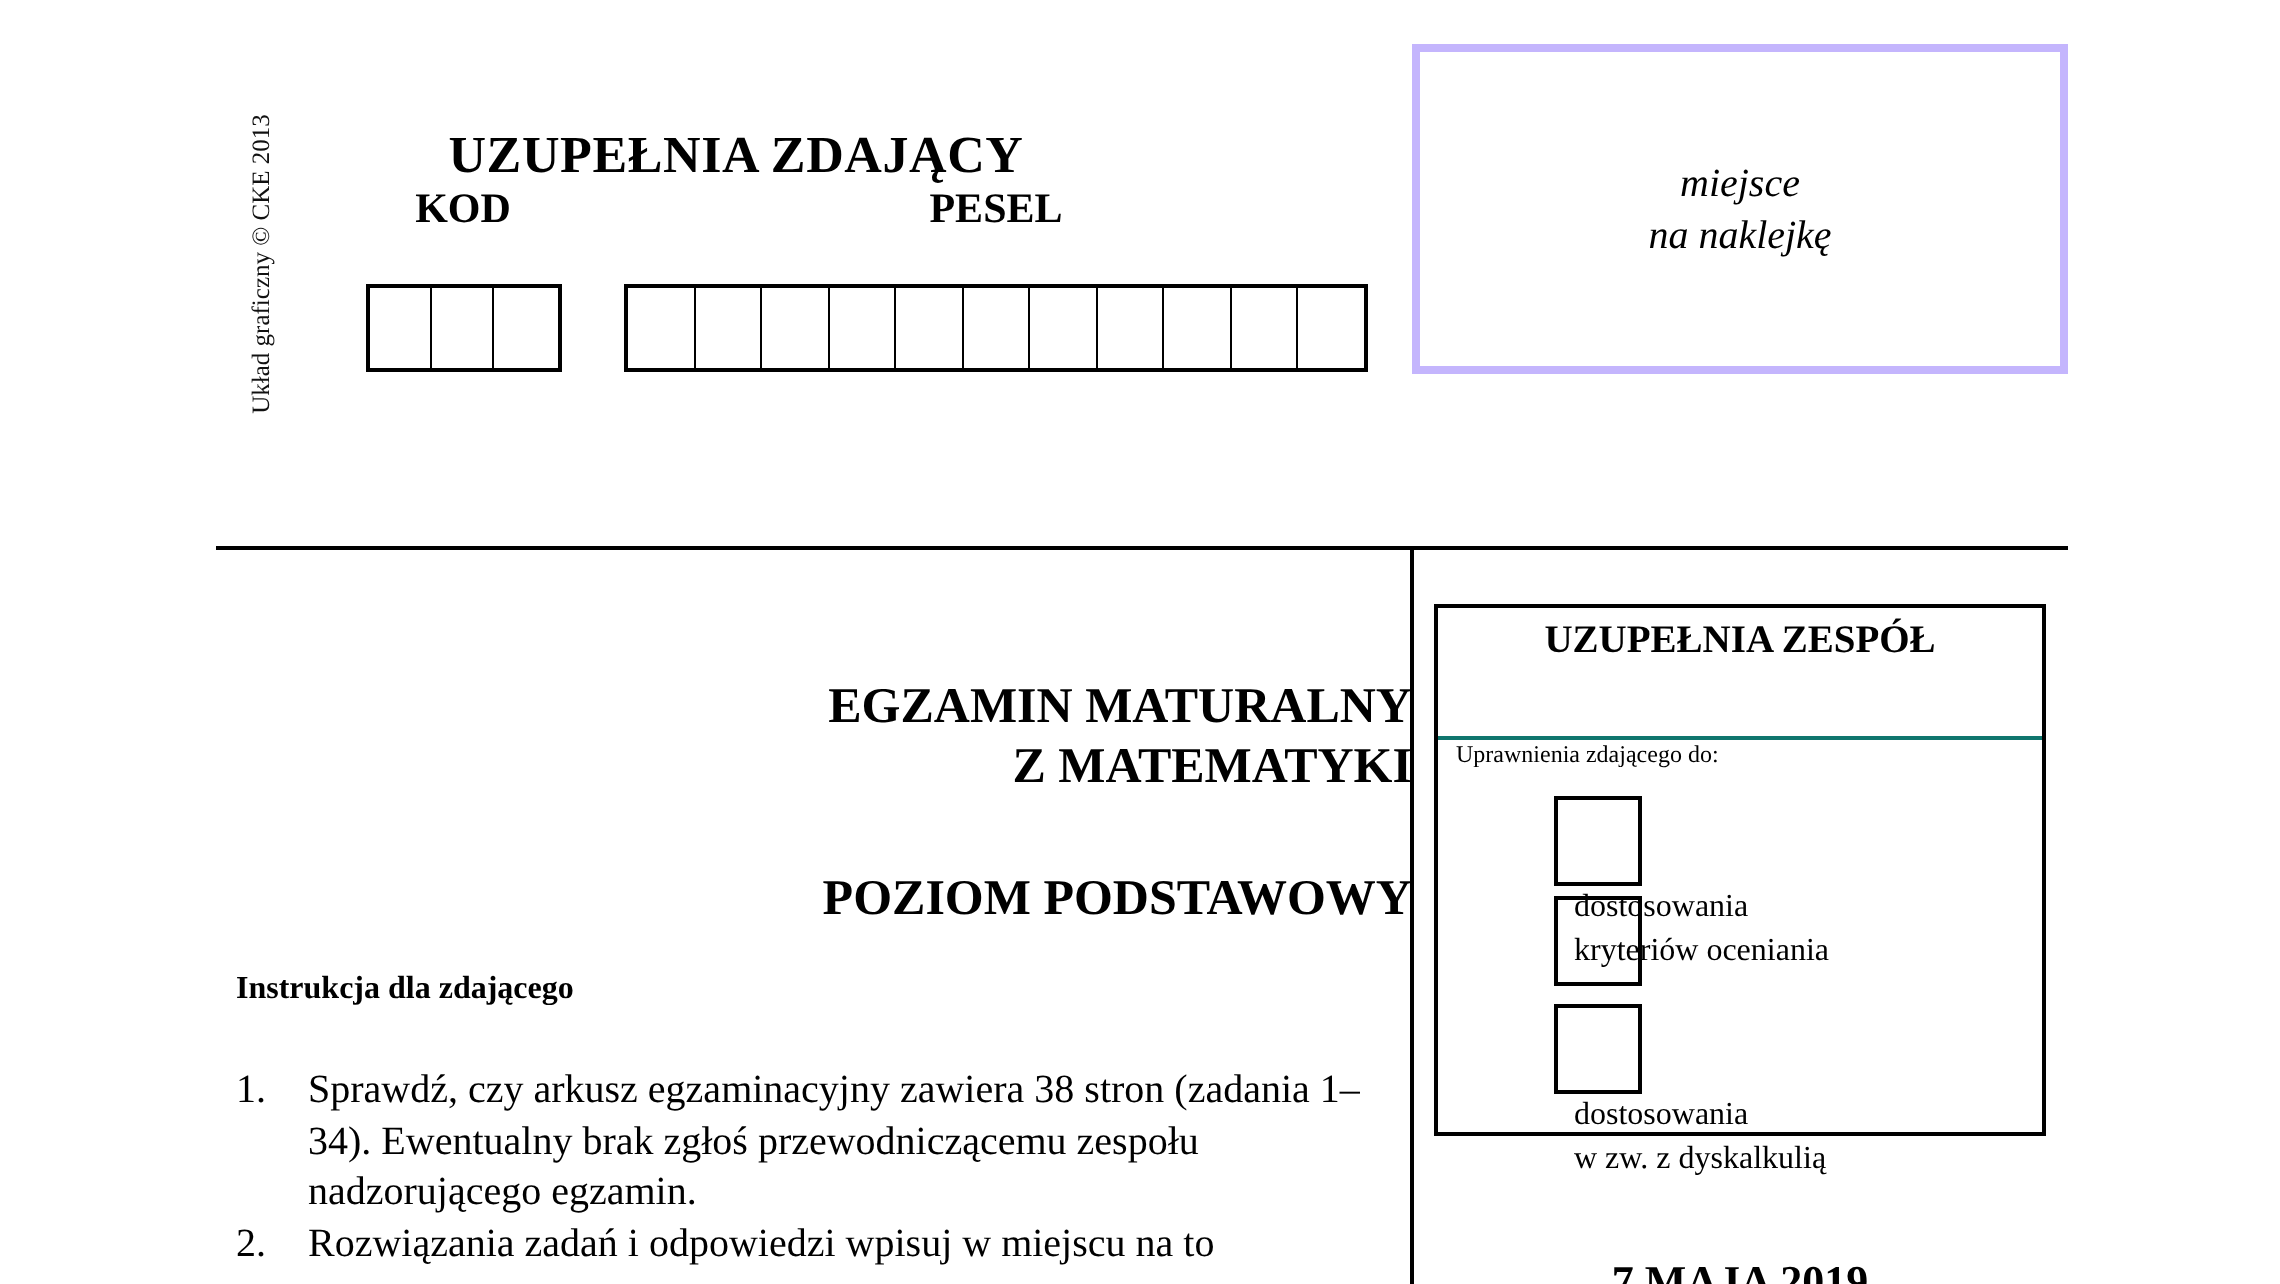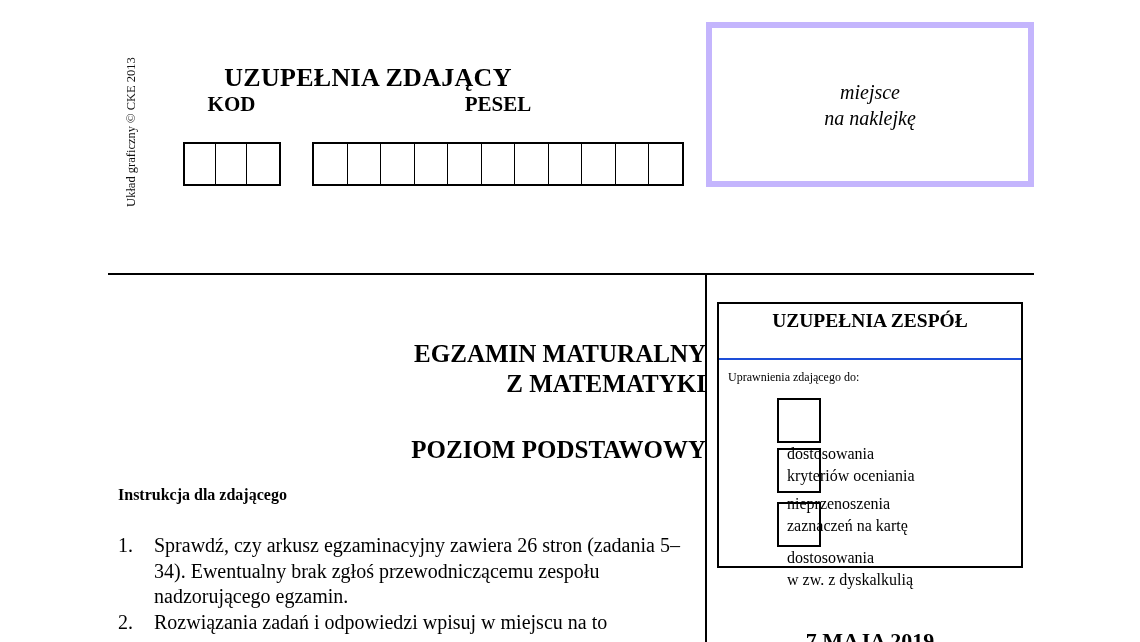--- a/index.html
+++ b/index.html
@@ -14,37 +14,37 @@
       transform: translate(-50%, -50%) rotate(-90deg);
       white-space: nowrap; font-size: 12.5px; color: #111;
     }
     .h-zd { left: 183px; width: 370px; top: 63px; text-align: center; font-weight: bold; font-size: 26px; letter-spacing: 0.3px; }
     .lbl { font-weight: bold; font-size: 21px; top: 92px; text-align: center; }
     .cells { display: flex; top: 142px; height: 44px; border: 2px solid #000; box-sizing: border-box; }
     .cell { border-right: 1.5px solid #000; box-sizing: border-box; height: 100%; }
     .cell:last-child { border-right: none; }
     .sticker {
       left: 706px; top: 22px; width: 328px; height: 165px;
-      border: 6px solid #c4b5fd; box-sizing: border-box;
+      border: 4px solid #c4b5fd; box-sizing: border-box;
       display: flex; flex-direction: column; align-items: center; justify-content: center;
       font-style: italic; font-size: 20px; line-height: 26px;
     }
     .hline { left: 108px; top: 273px; width: 926px; height: 2px; background: #000; }
     .vline { left: 705px; top: 273px; width: 2px; height: 369px; background: #000; }
     .title { left: 108px; width: 598px; text-align: right; font-weight: bold; font-size: 25px; line-height: 28px; }
     .instr-head { left: 118px; top: 486px; font-weight: bold; font-size: 16px; }
     .list { left: 118px; top: 533px; width: 580px; font-size: 20px; line-height: 25.5px; }
     .li { display: flex; }
     .li .num { width: 36px; flex: none; }
     .panel {
       left: 717px; top: 302px; width: 306px; height: 266px;
       border: 2px solid #000; box-sizing: border-box;
     }
     .panel-head {
-      height: 56px; border-bottom: 2px solid #1d4ed8; box-sizing: border-box;
+      height: 66px; border-bottom: 2px solid #0f766e; box-sizing: border-box;
       text-align: center; font-weight: bold; font-size: 19.5px; line-height: 25px; padding-top: 4px;
     }
     .panel-sub { position: absolute; left: 9px; top: 66px; font-size: 12px; }
     .opt { position: absolute; left: 58px; display: flex; align-items: flex-start; flex-direction: column; }
     .chk { width: 44px; height: 45px; border: 2px solid #000; box-sizing: border-box; flex: none; }
     .opt-text { margin-left: 10px; font-size: 16px; line-height: 22px; margin-top: 0px; }
     .date { left: 706px; width: 328px; top: 628px; text-align: center; font-weight: bold; font-size: 22px; }
   </style>
 </head>
 <body>
@@ -85,21 +85,21 @@
 
 <div class="abs title" style="top:340px;">EGZAMIN MATURALNY</div>
 <div class="abs title" style="top:370px;">Z MATEMATYKI</div>
 <div class="abs title" style="top:436px;">POZIOM PODSTAWOWY</div>
 
 <div class="abs instr-head">Instrukcja dla zdającego</div>
 
 <div class="abs list">
   <div class="li">
     <span class="num">1.</span>
-    <span>Sprawdź, czy arkusz egzaminacyjny zawiera 26 stron (zadania 5–34). Ewentualny brak zgłoś przewodniczącemu zespołu nadzorującego egzamin.</span>
+    <span>Sprawdź, czy arkusz egzaminacyjny zawiera 38 stron (zadania 1–34). Ewentualny brak zgłoś przewodniczącemu zespołu nadzorującego egzamin.</span>
   </div>
   <div class="li">
     <span class="num">2.</span>
     <span>Rozwiązania zadań i odpowiedzi wpisuj w miejscu na to</span>
   </div>
 </div>
 
 <div class="abs panel">
   <div class="panel-head">
     <div>UZUPEŁNIA ZESPÓŁ</div>
@@ -108,24 +108,20 @@
 
   <div class="opt" style="top:94px;">
     <div class="chk"></div>
     <div class="opt-text">
       <div>dostosowania</div>
       <div>kryteriów oceniania</div>
     </div>
   </div>
   <div class="opt" style="top:144px;">
     <div class="chk"></div>
-    <div class="opt-text">
-      <div>nieprzenoszenia</div>
-      <div>zaznaczeń na kartę</div>
-    </div>
   </div>
   <div class="opt" style="top:198px;">
     <div class="chk"></div>
     <div class="opt-text">
       <div>dostosowania</div>
       <div>w zw. z dyskalkulią</div>
     </div>
   </div>
 </div>
 

